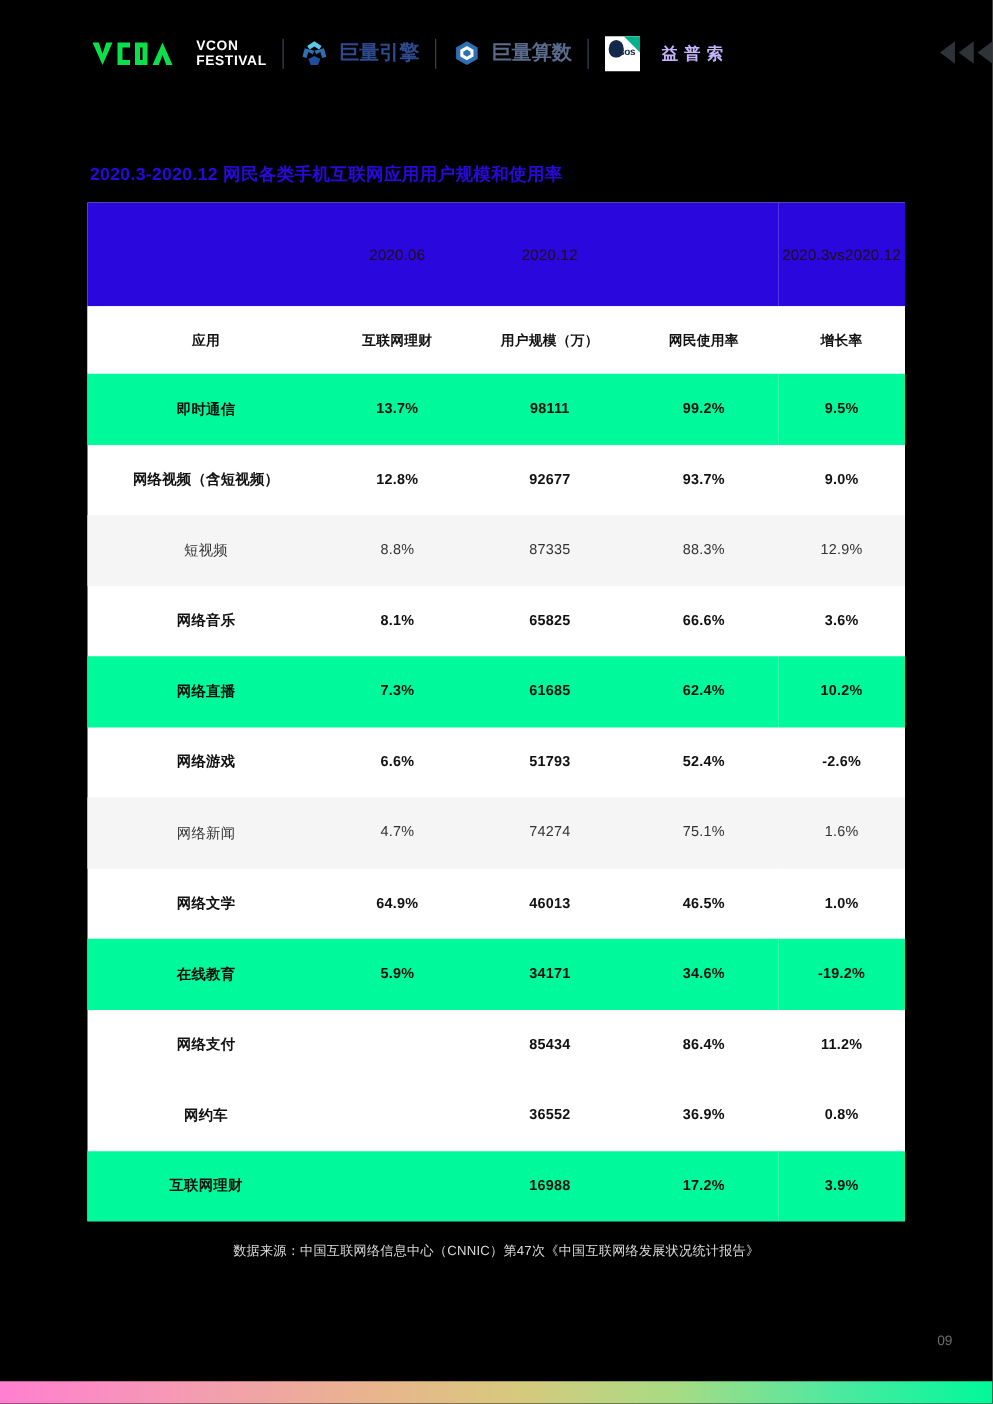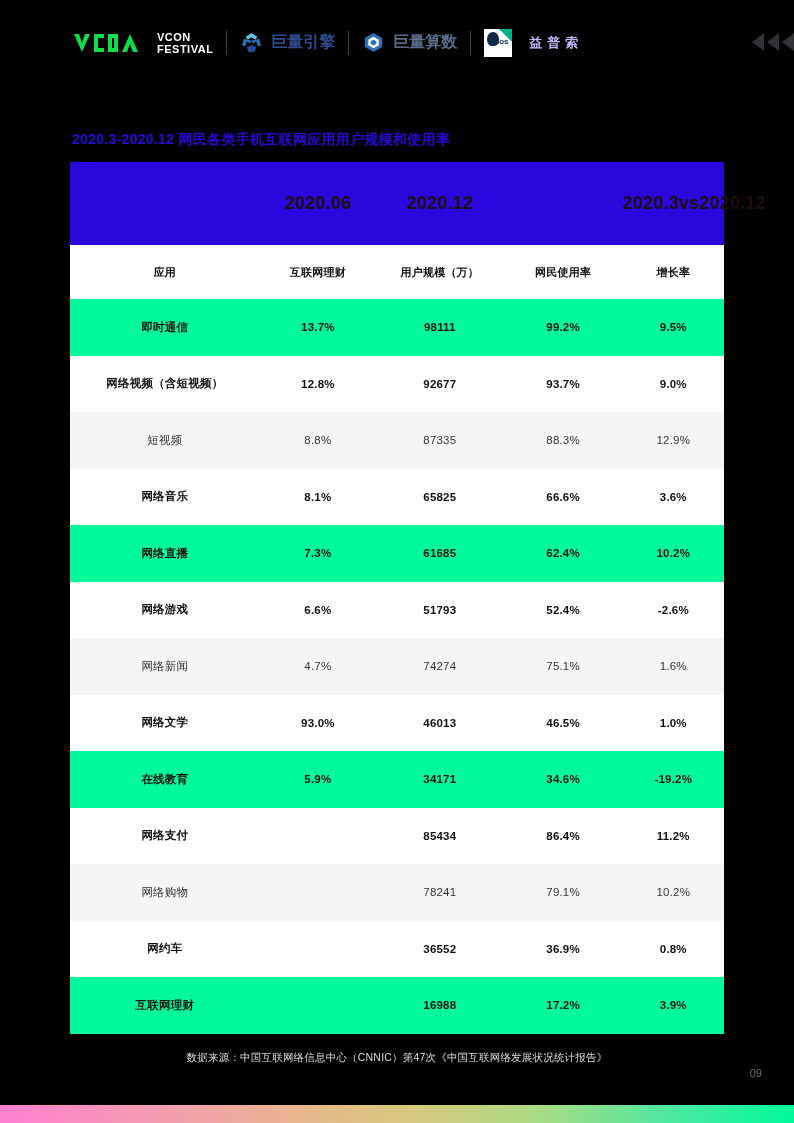--- a/index.html
+++ b/index.html
@@ -89,21 +89,21 @@
   table{ width:100%; border-collapse:collapse; table-layout:fixed; }
   col.c-app{ width:29%; }
   col.c-dur{ width:17.8%; }
   col.c-scale{ width:19.5%; }
   col.c-rate{ width:18.2%; }
   col.c-growth{ width:15.5%; }
 
   
   tr.period-band th{
     background:#2a07dc; height:83px; vertical-align:middle;
-    color:#1c1008; font-size:18px; font-weight:700;
+    color:#1c1008; font-size:12px; font-weight:400;
     padding:0; text-align:center; letter-spacing:.2px;
   }
   tr.period-band th.blank{ }
 
   
   tr.col-head th{
     height:54px; background:#fff; color:#111;
     font-size:11px; font-weight:700; text-align:center;
     padding:16px; letter-spacing:.2px;
   }
@@ -273,46 +273,39 @@
         </tr>
         <tr class="alt">
           <td class="app">网络新闻</td>
           <td>4.7%</td>
           <td>74274</td>
           <td>75.1%</td>
           <td>1.6%</td>
         </tr>
         <tr>
           <td class="app">网络文学</td>
-          <td>93.0%</td>
+          <td>64.9%</td>
           <td>46013</td>
           <td>46.5%</td>
           <td>1.0%</td>
         </tr>
         <tr class="hl">
           <td class="app">在线教育</td>
           <td>5.9%</td>
           <td>34171</td>
           <td>34.6%</td>
           <td>-19.2%</td>
         </tr>
         <tr>
           <td class="app">网络支付</td>
           <td></td>
           <td>85434</td>
           <td>86.4%</td>
           <td>11.2%</td>
         </tr>
-        <tr class="alt">
-          <td class="app">网络购物</td>
-          <td></td>
-          <td>78241</td>
-          <td>79.1%</td>
-          <td>10.2%</td>
-        </tr>
         <tr>
           <td class="app">网约车</td>
           <td></td>
           <td>36552</td>
           <td>36.9%</td>
           <td>0.8%</td>
         </tr>
         <tr class="hl">
           <td class="app">互联网理财</td>
           <td></td>

